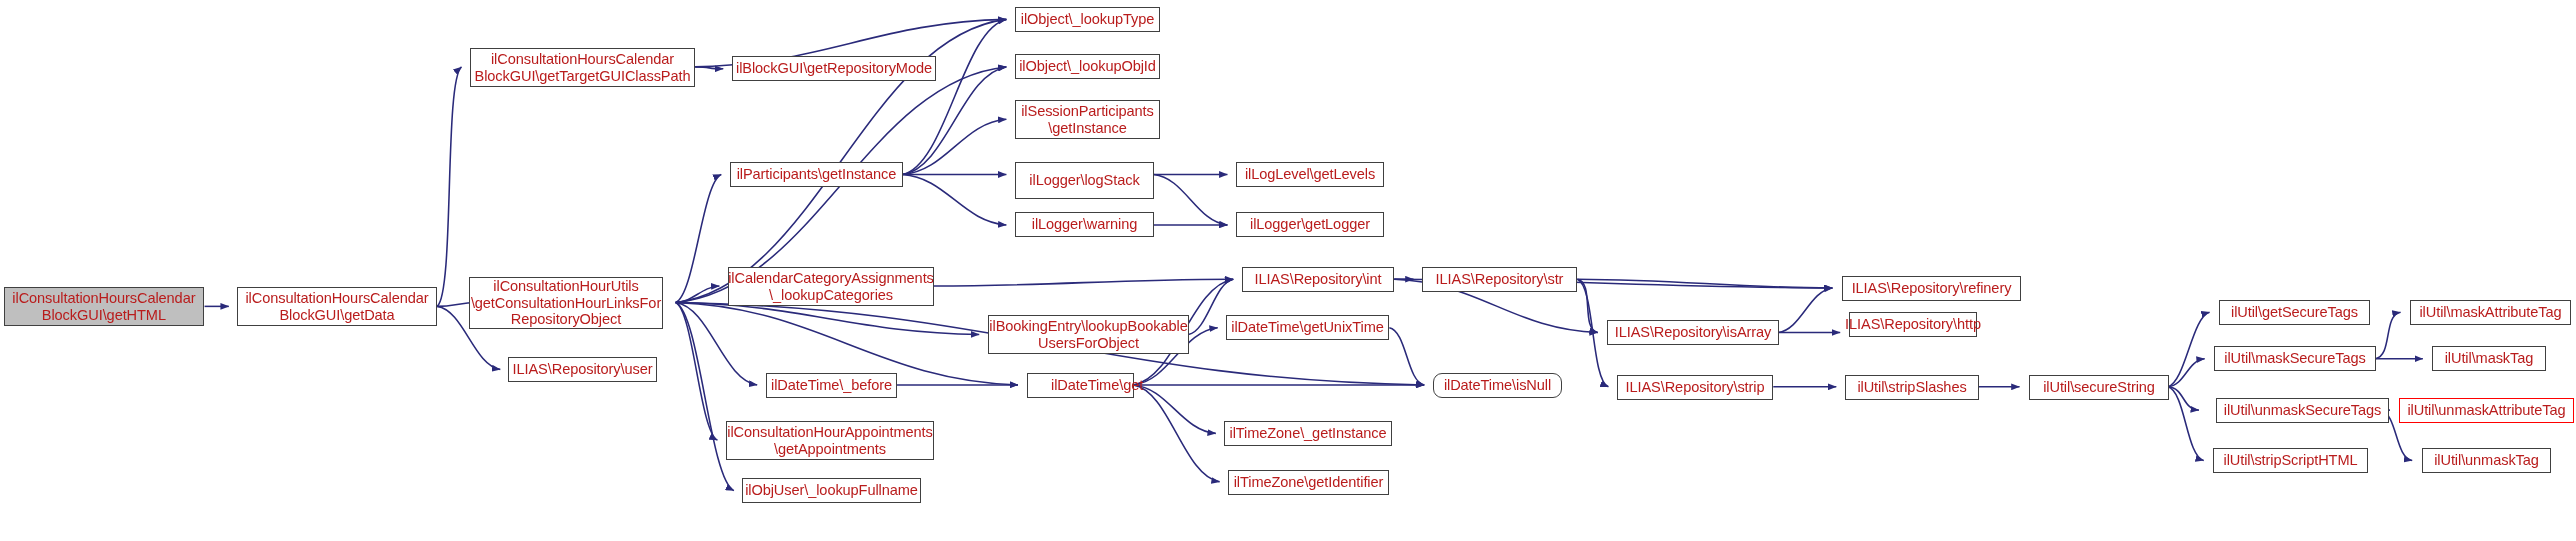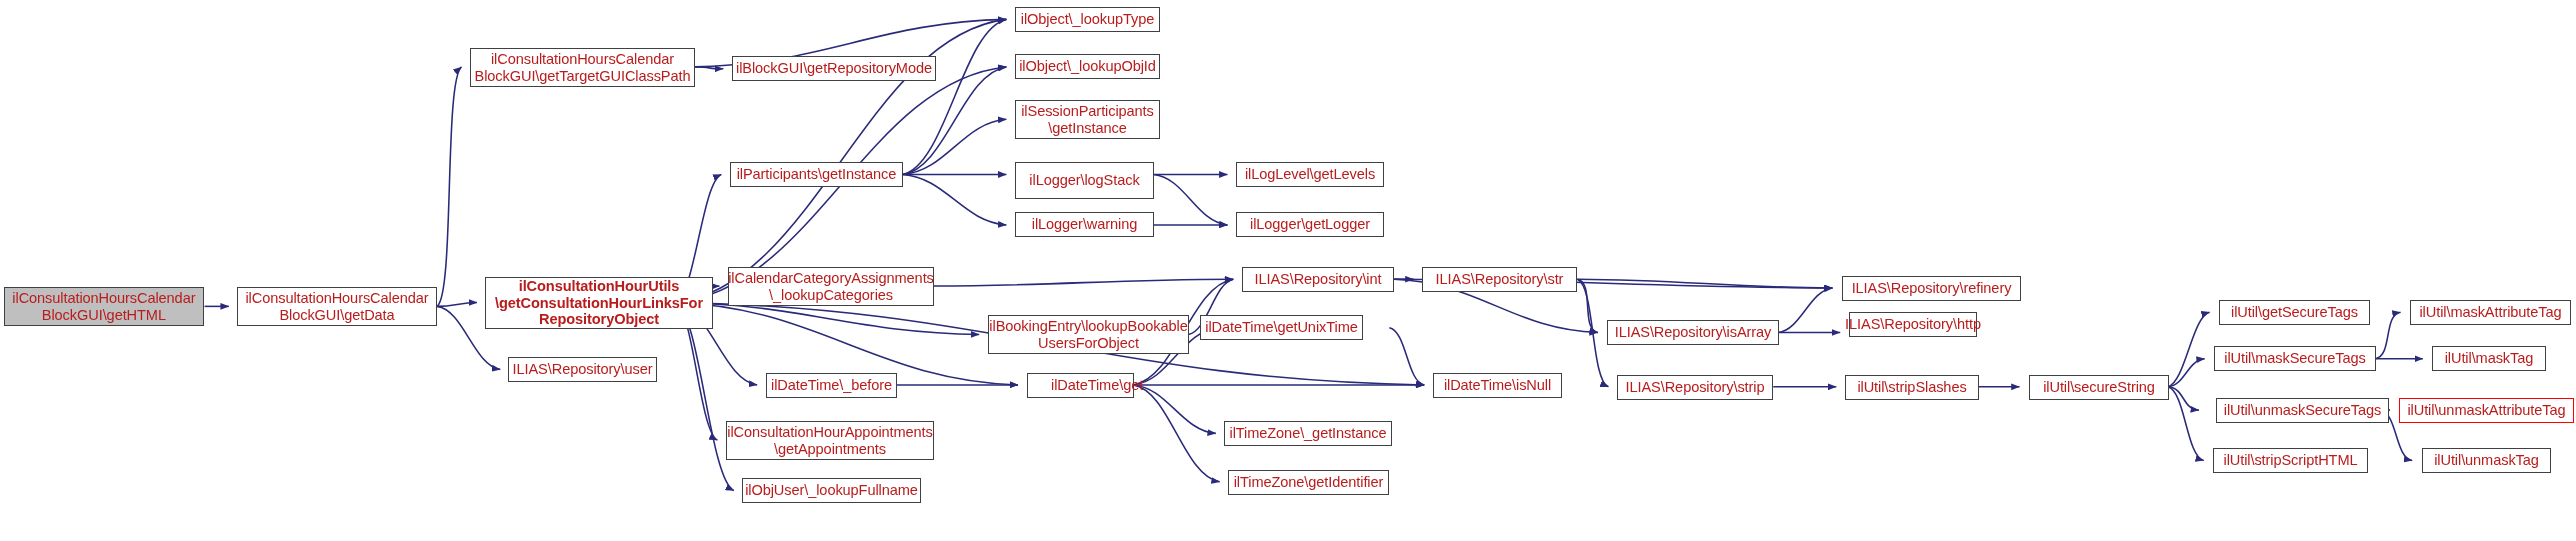--- a/index.html
+++ b/index.html
@@ -91,21 +91,21 @@
   </svg>
   <div id="nodes">
       <div class="node root" style="left: 3.9px; top: 287px; width: 200px; height: 39px;">ilConsultationHoursCalendar
 BlockGUI\getHTML</div>
       <div class="node" style="left: 237px; top: 287px; width: 200px; height: 39px;">ilConsultationHoursCalendar
 BlockGUI\getData</div>
       <div class="node" style="left: 470px; top: 48px; width: 225px; height: 39px;">ilConsultationHoursCalendar
 BlockGUI\getTargetGUIClassPath</div>
       <div class="node" style="left: 732px; top: 56px; width: 204px; height: 25px;">ilBlockGUI\getRepositoryMode</div>
       <div class="node" style="left: 508px; top: 357px; width: 149px; height: 25px;">ILIAS\Repository\user</div>
-      <div class="node" style="left: 485px; top: 277px; width: 228px; height: 52px; font-weight: bold;">ilConsultationHourUtils
+      <div class="node" style="left: 469px; top: 277px; width: 194px; height: 52px;">ilConsultationHourUtils
 \getConsultationHourLinksFor
 RepositoryObject</div>
       <div class="node" style="left: 1015px; top: 6.8px; width: 145px; height: 25px;">ilObject\_lookupType</div>
       <div class="node" style="left: 1015px; top: 54px; width: 145px; height: 25px;">ilObject\_lookupObjId</div>
       <div class="node" style="left: 1015px; top: 100px; width: 145px; height: 39px;">ilSessionParticipants
 \getInstance</div>
       <div class="node" style="left: 730px; top: 162px; width: 173px; height: 25px;">ilParticipants\getInstance</div>
       <div class="node" style="left: 1015px; top: 162px; width: 139px; height: 37px;">ilLogger\logStack</div>
       <div class="node" style="left: 1015px; top: 212px; width: 139px; height: 25px;">ilLogger\warning</div>
       <div class="node" style="left: 1236px; top: 162px; width: 148px; height: 25px;">ilLogLevel\getLevels</div>
@@ -113,25 +113,25 @@
       <div class="node" style="left: 728px; top: 267px; width: 206px; height: 39px;">ilCalendarCategoryAssignments
 \_lookupCategories</div>
       <div class="node" style="left: 988px; top: 315px; width: 201px; height: 39px;">ilBookingEntry\lookupBookable
 UsersForObject</div>
       <div class="node" style="left: 766px; top: 373px; width: 131px; height: 25px;">ilDateTime\_before</div>
       <div class="node" style="left: 1027px; top: 373px; width: 107px; height: 25px; padding-left: 36px;">ilDateTime\get</div>
       <div class="node" style="left: 726px; top: 421px; width: 208px; height: 39px;">ilConsultationHourAppointments
 \getAppointments</div>
       <div class="node" style="left: 742px; top: 478px; width: 179px; height: 25px;">ilObjUser\_lookupFullname</div>
       <div class="node" style="left: 1242px; top: 267px; width: 152px; height: 25px;">ILIAS\Repository\int</div>
-      <div class="node" style="left: 1200px; top: 315px; width: 163px; height: 25px;">ilDateTime\getUnixTime</div>
+      <div class="node" style="left: 1226px; top: 315px; width: 163px; height: 25px;">ilDateTime\getUnixTime</div>
       <div class="node" style="left: 1224px; top: 421px; width: 168px; height: 25px;">ilTimeZone\_getInstance</div>
       <div class="node" style="left: 1228px; top: 470px; width: 161px; height: 25px;">ilTimeZone\getIdentifier</div>
       <div class="node" style="left: 1422px; top: 267px; width: 155px; height: 25px;">ILIAS\Repository\str</div>
-      <div class="node" style="left: 1433px; top: 373px; width: 129px; height: 25px;">ilDateTime\isNull</div>
+      <div class="node" style="left: 1433px; top: 373px; width: 129px; height: 25px; border-radius: 9px;">ilDateTime\isNull</div>
       <div class="node" style="left: 1607px; top: 320px; width: 172px; height: 25px;">ILIAS\Repository\isArray</div>
       <div class="node" style="left: 1617px; top: 375px; width: 156px; height: 25px;">ILIAS\Repository\strip</div>
       <div class="node" style="left: 1842px; top: 276px; width: 179px; height: 25px;">ILIAS\Repository\refinery</div>
       <div class="node" style="left: 1849px; top: 312px; width: 128px; height: 25px;">ILIAS\Repository\http</div>
       <div class="node" style="left: 1845px; top: 375px; width: 134px; height: 25px;">ilUtil\stripSlashes</div>
       <div class="node" style="left: 2029px; top: 375px; width: 140px; height: 25px;">ilUtil\secureString</div>
       <div class="node" style="left: 2219px; top: 300px; width: 151px; height: 25px;">ilUtil\getSecureTags</div>
       <div class="node" style="left: 2214px; top: 346px; width: 162px; height: 25px;">ilUtil\maskSecureTags</div>
       <div class="node" style="left: 2208px; top: 398px; width: 173px; height: 25px; margin-left: 8px;">ilUtil\unmaskSecureTags</div>
       <div class="node" style="left: 2213px; top: 448px; width: 155px; height: 25px;">ilUtil\stripScriptHTML</div>

